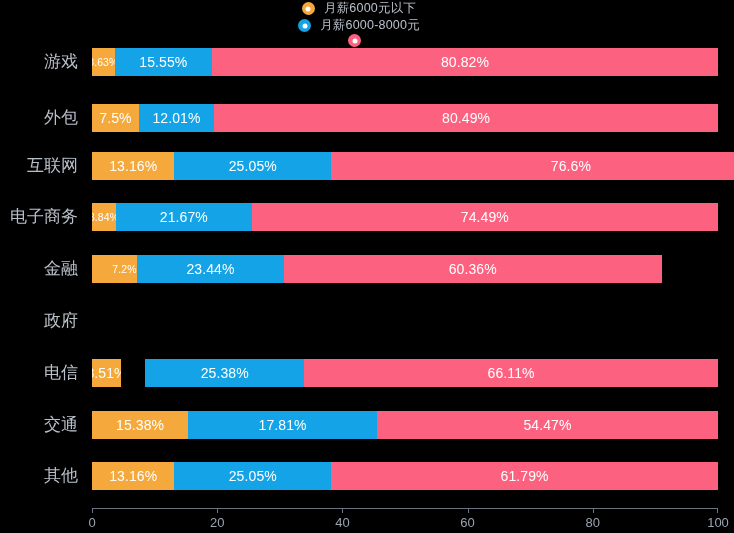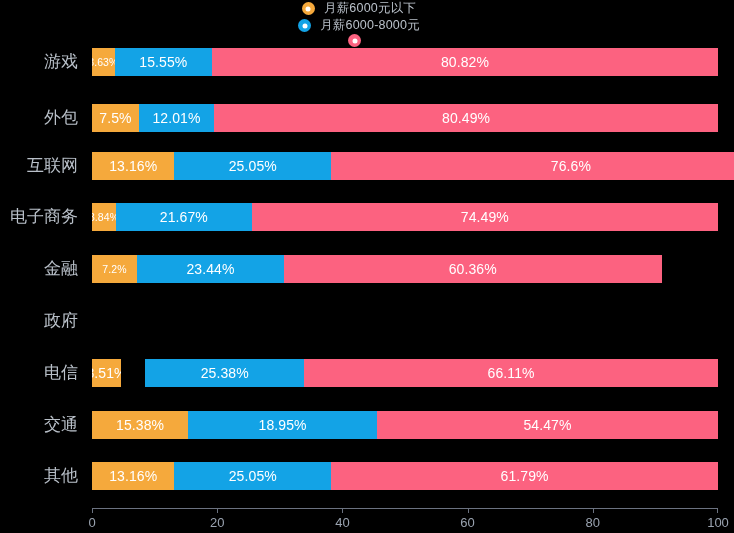--- a/index.html
+++ b/index.html
@@ -214,21 +214,21 @@
             <span class="seg-label">21.67%</span>
           </div>
           <div class="seg" style="left: 159.693px; width: 466.307px; background: rgb(252, 98, 128);">
             <span class="seg-label">74.49%</span>
           </div>
         </div>
       </div>
       <div class="row" style="top: 215.2px;">
         <div class="cat-label">金融</div>
         <div class="bar-track">
-          <div class="seg small" style="left: 0px; width: 45.072px; background: rgb(245, 169, 60);">
+          <div class="seg small" style="left: 0px; width: 45.072px; background: rgb(245, 169, 60); padding-left: 10px;">
             <span class="seg-label">7.2%</span>
           </div>
           <div class="seg" style="left: 45.072px; width: 146.734px; background: rgb(19, 163, 230);">
             <span class="seg-label">23.44%</span>
           </div>
           <div class="seg" style="left: 191.806px; width: 377.854px; background: rgb(252, 98, 128);">
             <span class="seg-label">60.36%</span>
           </div>
         </div>
       </div>
@@ -249,21 +249,21 @@
           </div>
         </div>
       </div>
       <div class="row" style="top: 370.6px;">
         <div class="cat-label">交通</div>
         <div class="bar-track">
           <div class="seg" style="left: 0px; width: 96.2788px; background: rgb(245, 169, 60);">
             <span class="seg-label">15.38%</span>
           </div>
           <div class="seg" style="left: 96.2788px; width: 188.739px; background: rgb(19, 163, 230);">
-            <span class="seg-label">18.95%</span>
+            <span class="seg-label">17.81%</span>
           </div>
           <div class="seg" style="left: 285.018px; width: 340.982px; background: rgb(252, 98, 128);">
             <span class="seg-label">54.47%</span>
           </div>
         </div>
       </div>
       <div class="row" style="top: 422.4px;">
         <div class="cat-label">其他</div>
         <div class="bar-track">
           <div class="seg" style="left: 0px; width: 82.3816px; background: rgb(245, 169, 60);">

